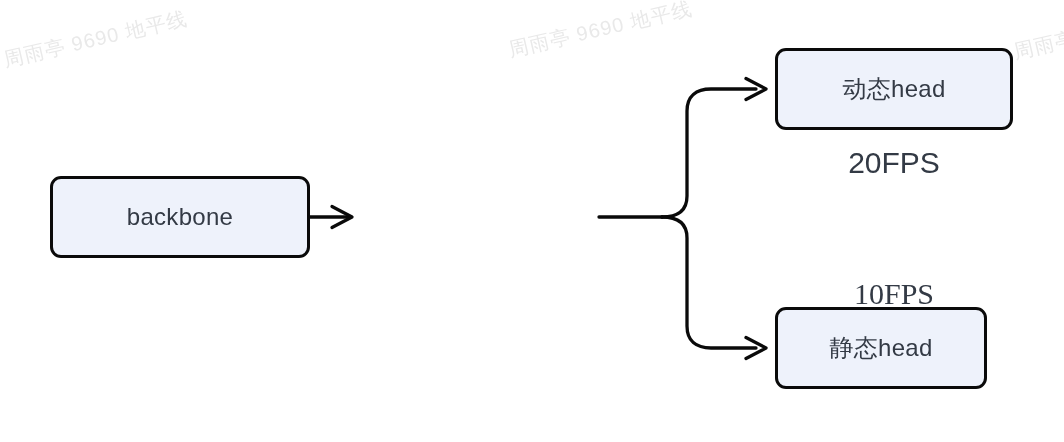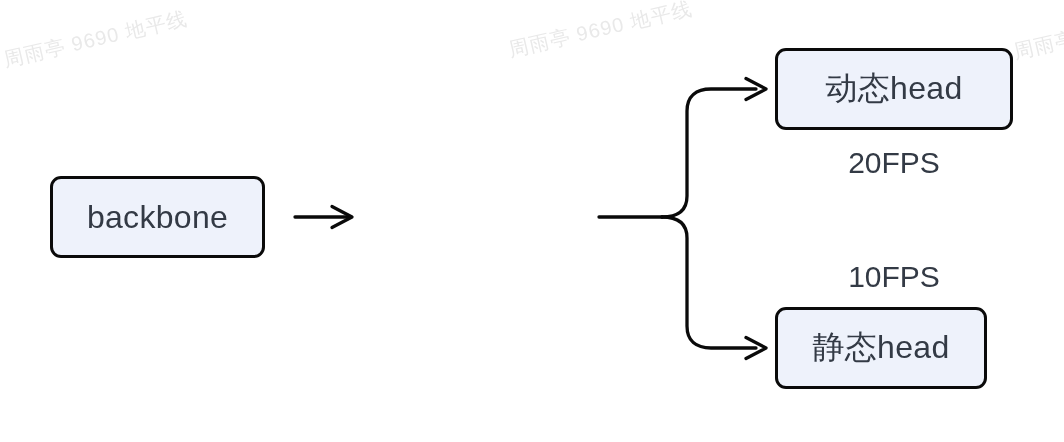--- a/index.html
+++ b/index.html
@@ -25,38 +25,38 @@
   .wm2{left:509px;top:38px;}
   .wm3{left:1014px;top:40px;}
   .node{
     position:absolute;
     box-sizing:border-box;
     height:82px;
     border:3px solid var(--node-border,#0a0a0a);
     border-radius:11px;
     background:var(--node-fill,#eef2fb);
     display:flex;align-items:center;justify-content:center;
-    font-size:32px;
+    font-size:24px;
     letter-spacing:.3px;
     color:var(--node-text,#333a45);
   }
-  .node-backbone{left:50px;top:176px;width:215px;}
+  .node-backbone{left:50px;top:176px;width:260px;}
   .node-neck{left:360px;top:176px;width:237px;}
   .node-dynamic{left:775px;top:48px;width:238px;}
   .node-static{left:775px;top:307px;width:212px;}
   .caption{
     position:absolute;
     left:775px;width:238px;
     text-align:center;
     font-size:30px;
     line-height:32px;
     color:var(--caption-text,#333a45);
   }
   .caption-20{top:147px;}
-  .caption-10{top:261px;}
+  .caption-10{top:278px;font-family:Liberation Serif, serif;}
   svg.edges{position:absolute;left:0;top:0;}
   .edge{
     fill:none;
     stroke:var(--arrow,#0a0a0a);
     stroke-width:3.3;
     stroke-linecap:round;
     stroke-linejoin:round;
   }
 </style>
 </head>

